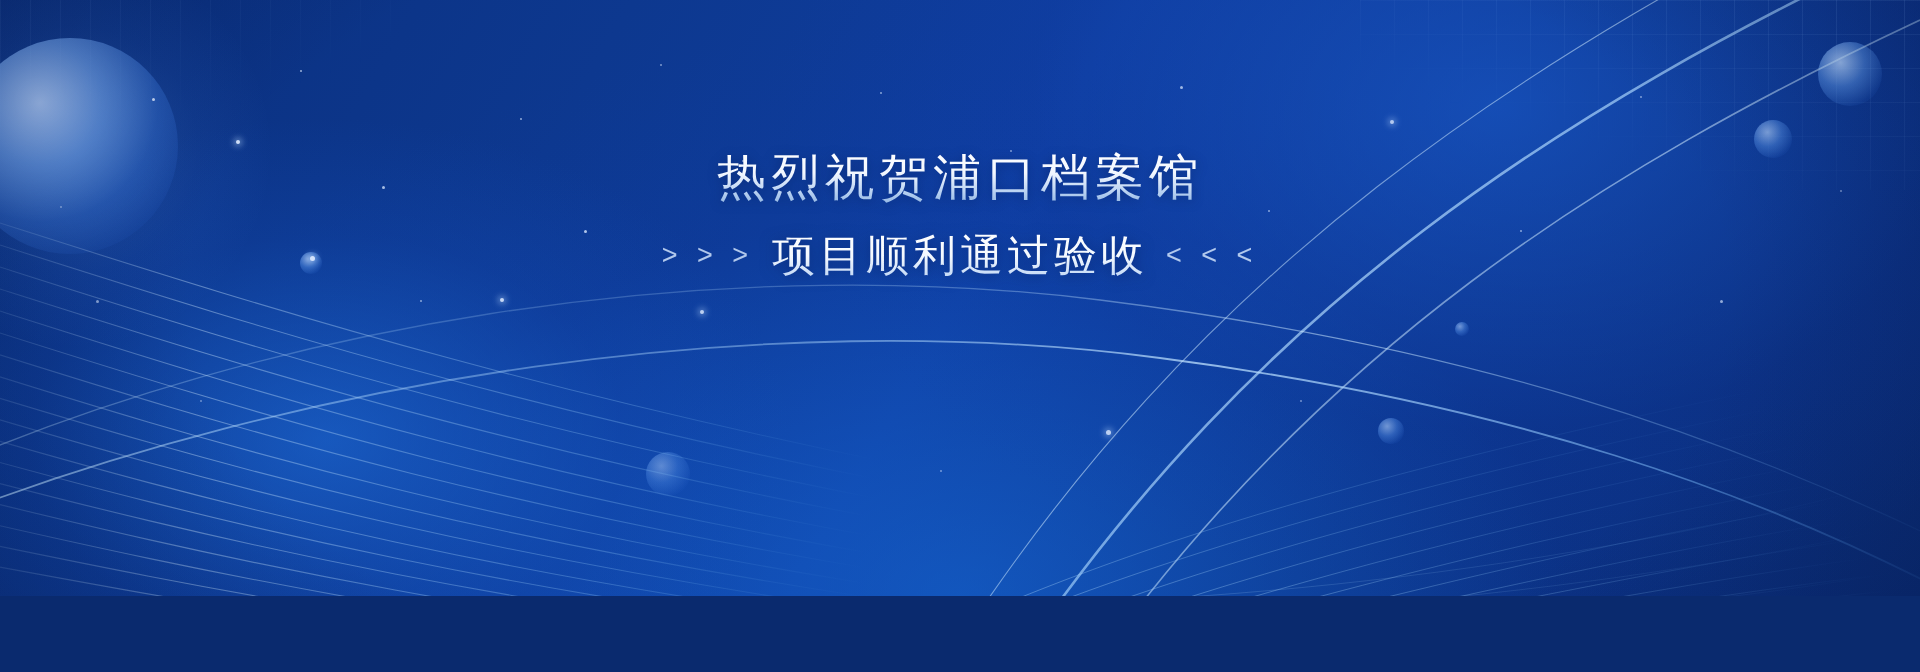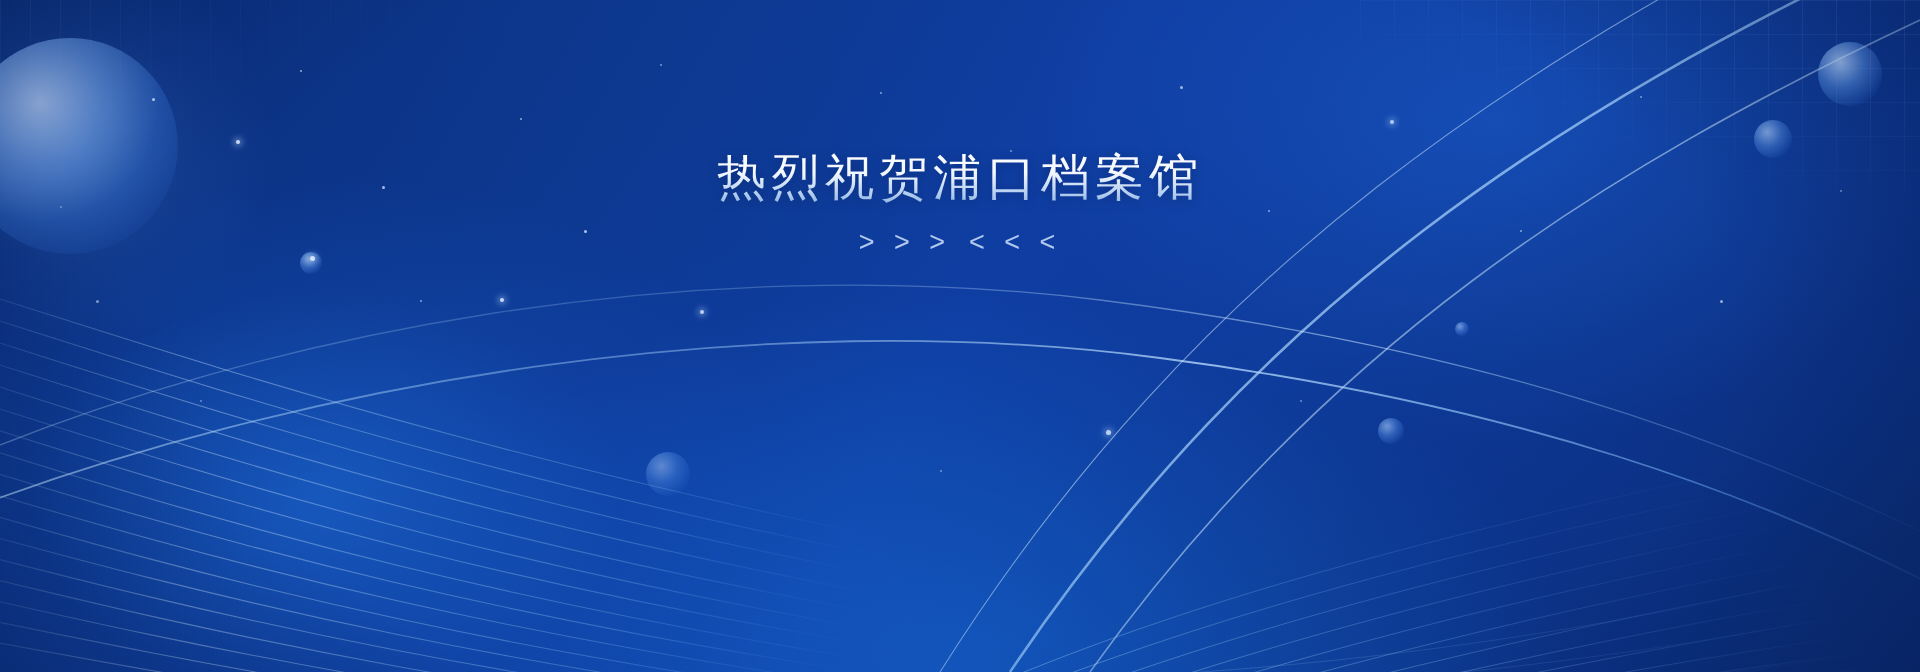--- a/index.html
+++ b/index.html
@@ -3,21 +3,21 @@
 <meta charset="utf-8">
 <style>
   html, body {
     margin: 0;
     padding: 0;
     background: #0a2a6e;
   }
   #banner {
     position: relative;
     width: 1920px;
-    height: 672px;
+    height: 596px;
     overflow: hidden;
     background:
       radial-gradient(ellipse 620px 430px at 17% 74%, rgba(30,110,220,0.60) 0%, rgba(20,80,190,0.22) 48%, rgba(10,45,130,0) 75%),
       radial-gradient(ellipse 900px 620px at 78% 18%, rgba(28,96,215,0.55) 0%, rgba(16,60,170,0.18) 52%, rgba(8,38,120,0) 80%),
       radial-gradient(ellipse 1100px 700px at 50% 100%, rgba(24,120,235,0.45) 0%, rgba(12,60,170,0.12) 55%, rgba(8,38,120,0) 82%),
       linear-gradient(120deg, #0a2f7d 0%, #0d388f 28%, #0f3ea0 50%, #0c3488 72%, #0a2b74 100%);
     font-family: "Liberation Sans", "DejaVu Sans", sans-serif;
   }
 
   
@@ -294,18 +294,19 @@
     <div class="layer vignette"></div>
   </div>
 
   <div class="content">
 
     <div class="line1">热烈祝贺浦口档案馆</div>
 
 
     <div class="line3">
       <span class="chev">&gt; &gt; &gt;</span>
+      <span class="line3-text">项目顺利通过验收</span>
       <span class="chev">&lt; &lt; &lt;</span>
     </div>
 
   </div>
 
 </div>
 
 </body></html>

